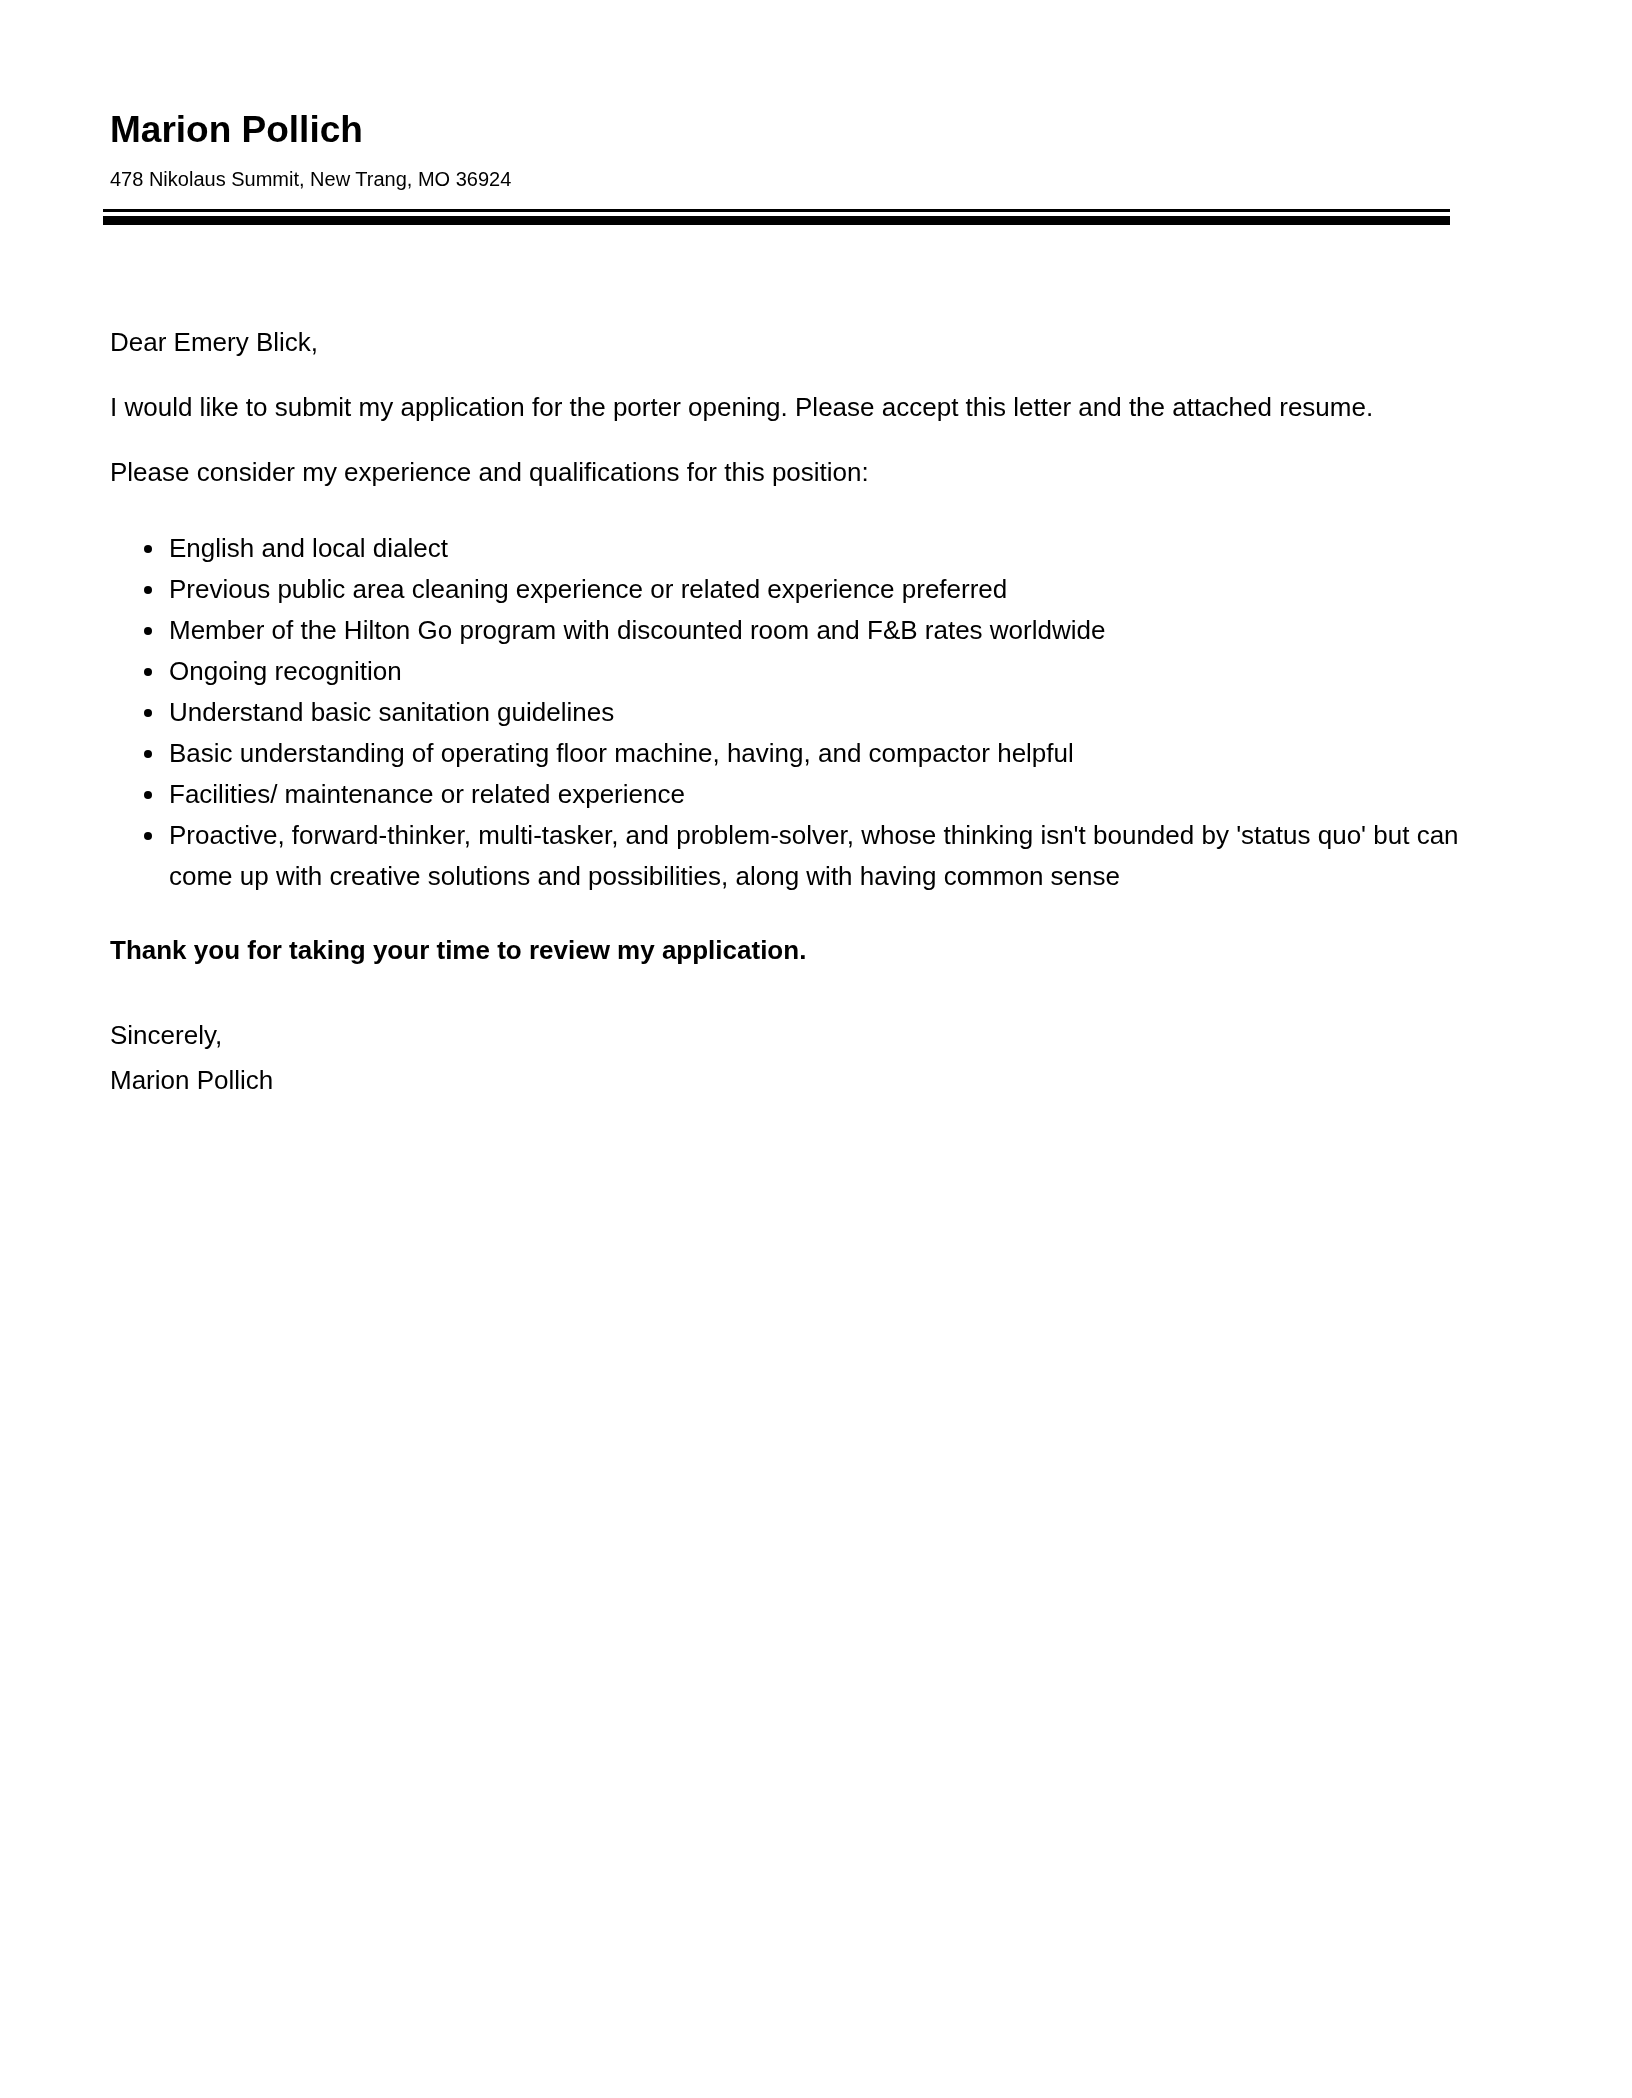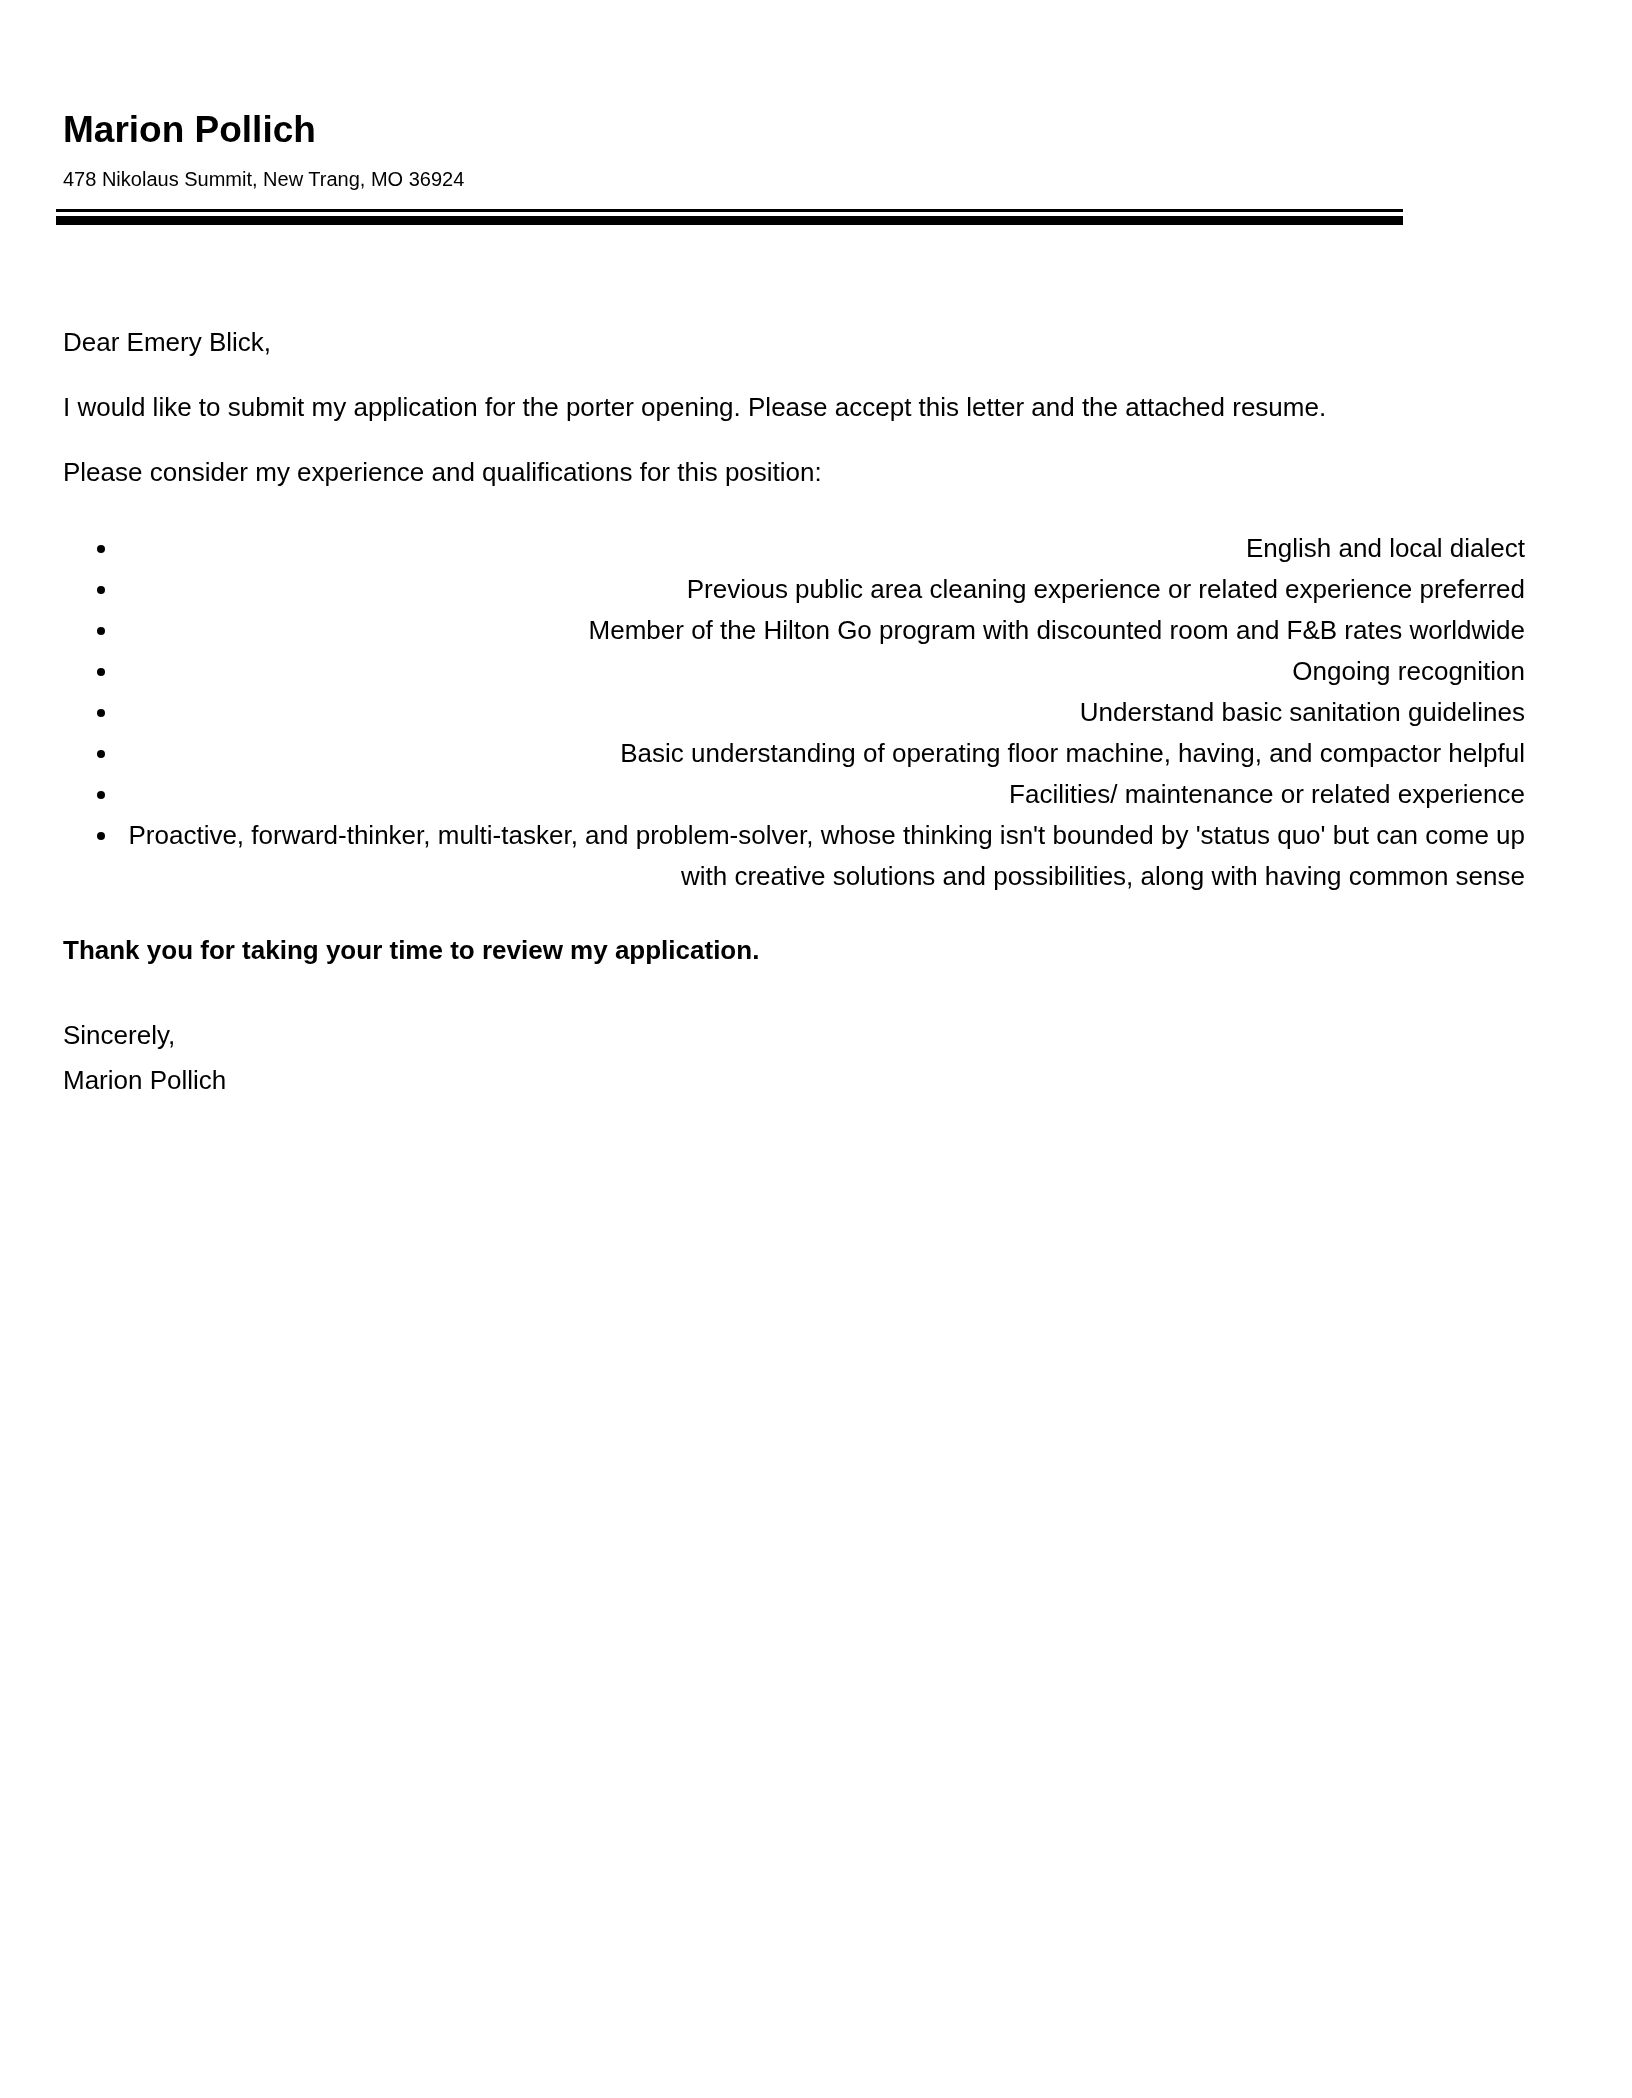--- a/index.html
+++ b/index.html
@@ -11,21 +11,21 @@
     font-family: "Liberation Sans", sans-serif;
     color: #000000;
   }
   .page {
     position: relative;
     width: 1632px;
     height: 2098px;
     background: #ffffff;
     overflow: hidden;
     box-sizing: border-box;
-    padding: 108px 107px 0 63px;
+    padding: 108px 107px 0 110px;
   }
   .name {
     font-size: 37px;
     font-weight: 700;
     line-height: 44px;
   }
   .address {
     font-size: 20px;
     line-height: 40px;
     margin-top: 7px;
@@ -46,21 +46,20 @@
     margin-top: 95px;
     font-weight: 400;
   }
   p.para {
     margin: 20px 0 0 0;
   }
   ul.quals {
     margin: 33px 0 0 0;
     padding: 0 0 0 57px;
     list-style: disc outside;
-    text-align: right;
   }
   ul.quals li {
     line-height: 41px;
     padding-left: 2px;
   }
   .closing {
     margin-top: 31px;
     font-weight: 700;
   }
   .signoff {

